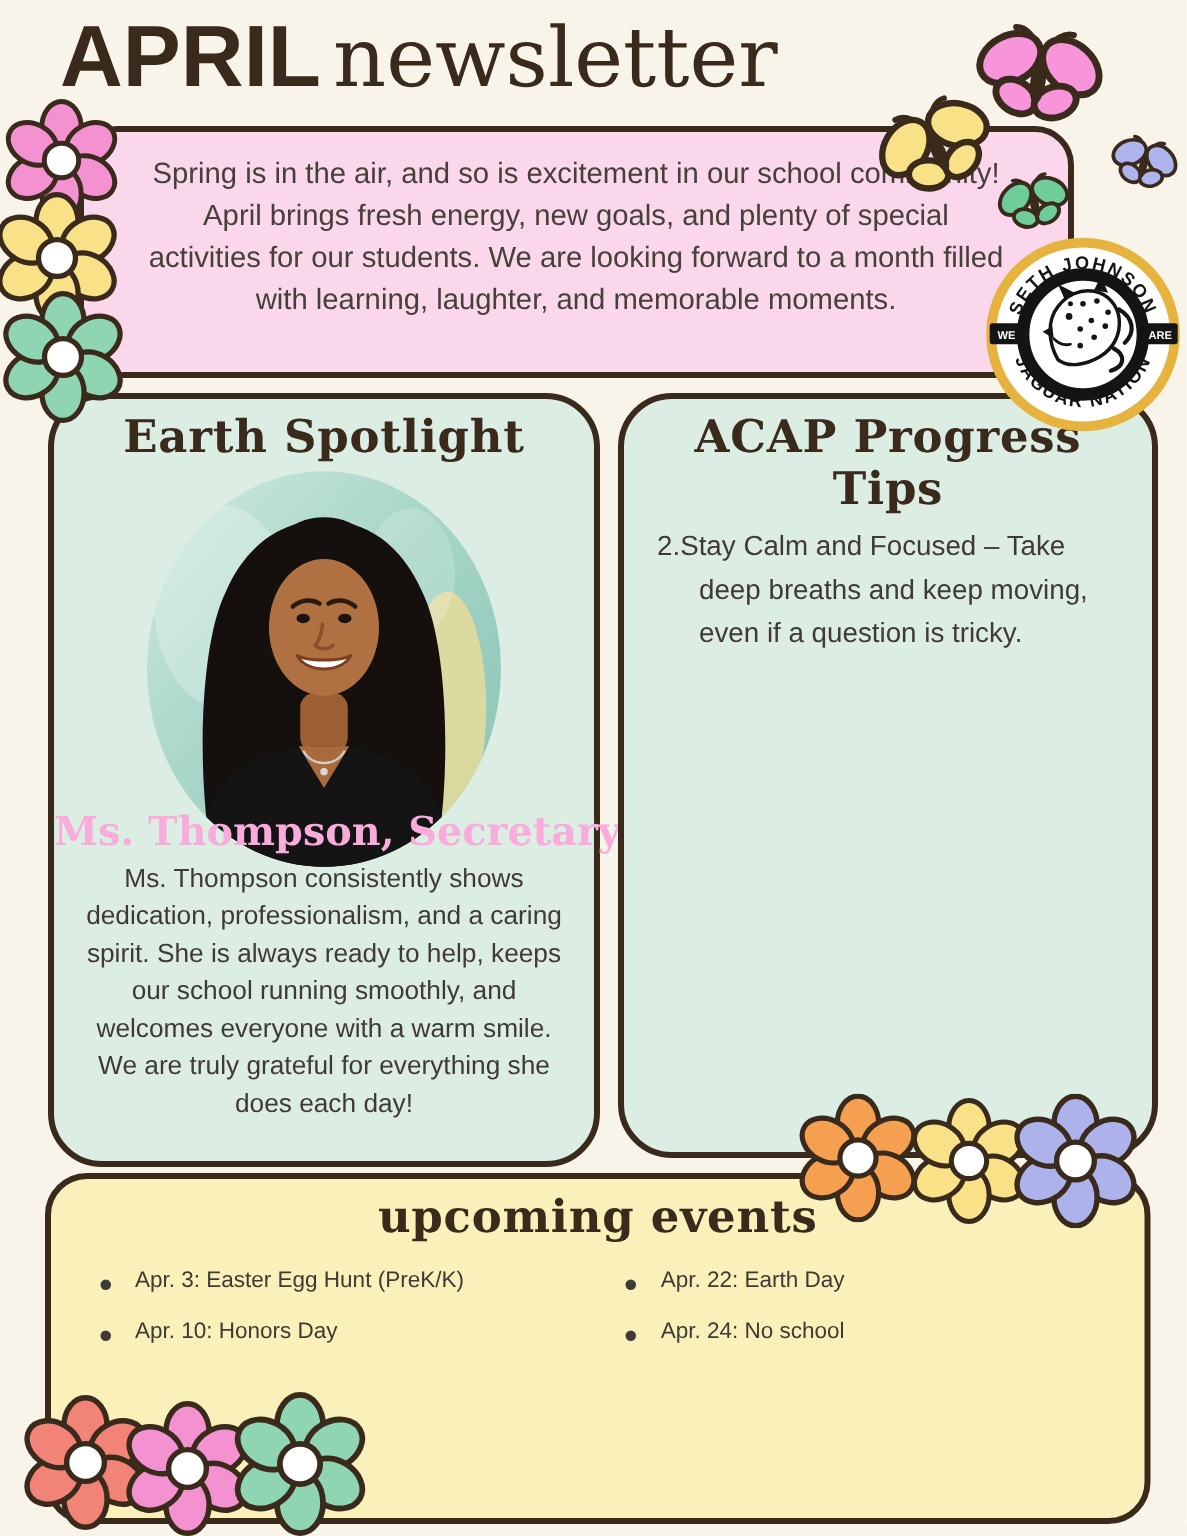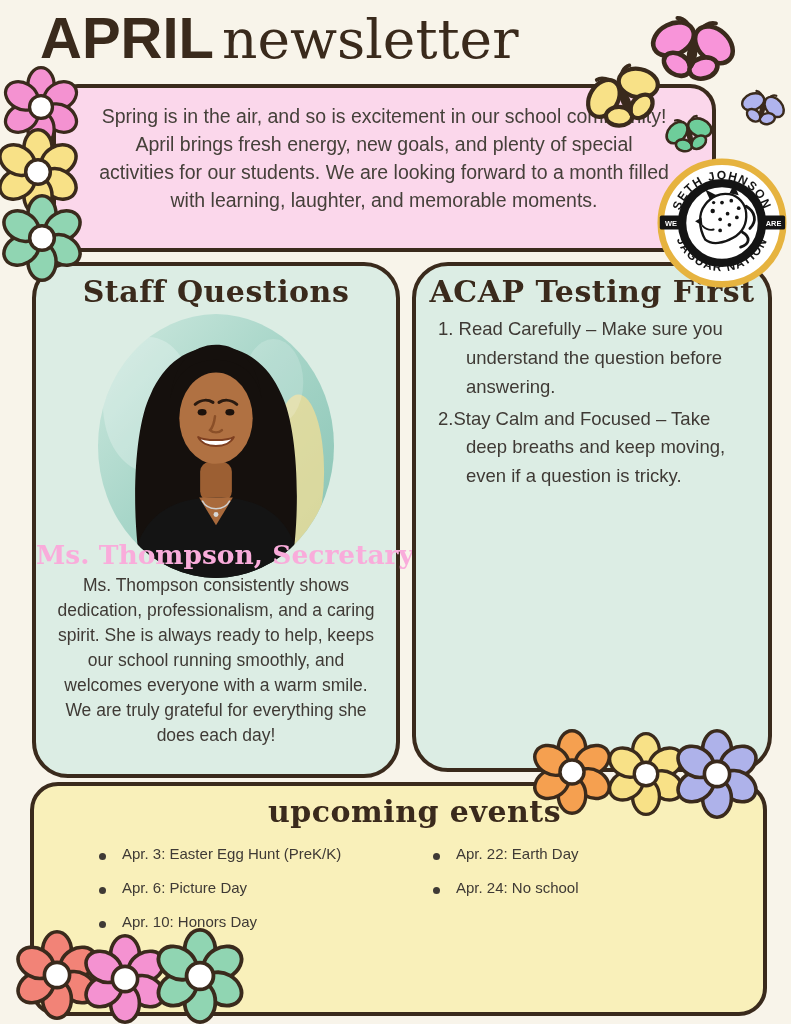--- a/index.html
+++ b/index.html
@@ -12,21 +12,21 @@
   .title{position:absolute; left:40px; top:4px; z-index:2; white-space:nowrap; color:var(--dark);}
   .title-caps{font-family:"Liberation Sans",sans-serif; font-weight:700; font-size:58px; letter-spacing:0px;}
   .title-rest{font-family:"DejaVu Serif",serif; font-weight:500; font-size:55px; margin-left:8px;}
 
   .panel{position:absolute; border:4.5px solid var(--dark); box-sizing:border-box; z-index:1;}
   .intro-box{left:52px; top:84px; width:664px; height:168px; background:#fbd7eb; border-radius:26px;}
   .intro-text{padding:15px 42px 0 42px; font-size:19.5px; line-height:1.43; text-align:center; color:#45403a;}
 
   .staff-box{left:32px; top:262px; width:368px; height:516px; background:#dcede4; border-radius:36px;}
   .acap-box{left:412px; top:262px; width:360px; height:510px; background:#dcede4; border-radius:36px;}
-  .events-box{left:30px; top:782px; width:737px; height:234px; background:#f9f0ba; border-radius:28px;padding-left:32px;}
+  .events-box{left:30px; top:782px; width:737px; height:234px; background:#f9f0ba; border-radius:28px;}
 
   .panel-heading{
     font-family:"DejaVu Serif",serif; font-weight:600; letter-spacing:0.5px;
     font-size:30px; color:var(--dark); text-align:center; margin:8px 6px 0 6px;
   }
   .portrait{display:block; width:238px; height:266px; margin:4px auto 0 auto;}
   .staff-name{
     font-family:"DejaVu Serif",serif; font-weight:600; font-size:26.5px;
     color:#f9acdb; text-align:center; margin-top:-40px; position:relative; z-index:2;
     white-space:nowrap;
@@ -85,21 +85,21 @@
 
   <div class="title">
     <span class="title-caps">APRIL</span><span class="title-rest">newsletter</span>
   </div>
 
   <div class="panel intro-box">
     <div class="intro-text">Spring is in the air, and so is excitement in our school community! April brings fresh energy, new goals, and plenty of special activities for our students. We are looking forward to a month filled with learning, laughter, and memorable moments.</div>
   </div>
 
   <div class="panel staff-box">
-    <div class="panel-heading">Staff Questions</div>
+    <div class="panel-heading">Earth Spotlight</div>
     <svg class="portrait" viewBox="0 0 240 268">
       <defs>
         <clipPath id="pc">
             <ellipse cx="120" cy="134" rx="119" ry="133"></ellipse>
           </clipPath>
         <linearGradient id="pg" x1="0" y1="0" x2="1" y2="1">
           <stop offset="0" stop-color="#cfe9df"></stop>
           <stop offset="0.45" stop-color="#a8d6c9"></stop>
           <stop offset="1" stop-color="#86c2b2"></stop>
         </linearGradient>
@@ -123,33 +123,31 @@
         <path d="M102,125 C108,137 132,137 138,125 C132,129 108,129 102,125 Z" fill="#ffffff" stroke="#7e3f20" stroke-width="2" stroke-linejoin="round"></path>
         <path d="M106,189 C112,200 128,200 134,189" stroke="#cfcfcf" stroke-width="1.5" fill="none"></path>
         <circle cx="120" cy="203" r="2.5" fill="#d8d8d8"></circle>
       </g>
     </svg>
     <div class="staff-name">Ms. Thompson, Secretary</div>
     <div class="staff-body">Ms. Thompson consistently shows dedication, professionalism, and a caring spirit. She is always ready to help, keeps our school running smoothly, and welcomes everyone with a warm smile. We are truly grateful for everything she does each day!</div>
   </div>
 
   <div class="panel acap-box">
-    <div class="panel-heading">ACAP Testing First</div>
+    <div class="panel-heading">ACAP Progress Tips</div>
     <ul class="tips">
-      <li>1. Read Carefully – Make sure you understand the question before answering.</li>
       <li>2.Stay Calm and Focused – Take deep breaths and keep moving, even if a question is tricky.</li>
     </ul>
   </div>
 
   <div class="panel events-box">
     <div class="panel-heading">upcoming events</div>
     <div class="events-columns">
       <ul class="events-list left">
         <li>Apr. 3: Easter Egg Hunt (PreK/K)</li>
-        <li>Apr. 6: Picture Day</li>
         <li>Apr. 10: Honors Day</li>
       </ul>
       <ul class="events-list right">
         <li>Apr. 22: Earth Day</li>
         <li>Apr. 24: No school</li>
       </ul>
     </div>
   </div>
 
   <svg class="badge" viewBox="0 0 140 140">

